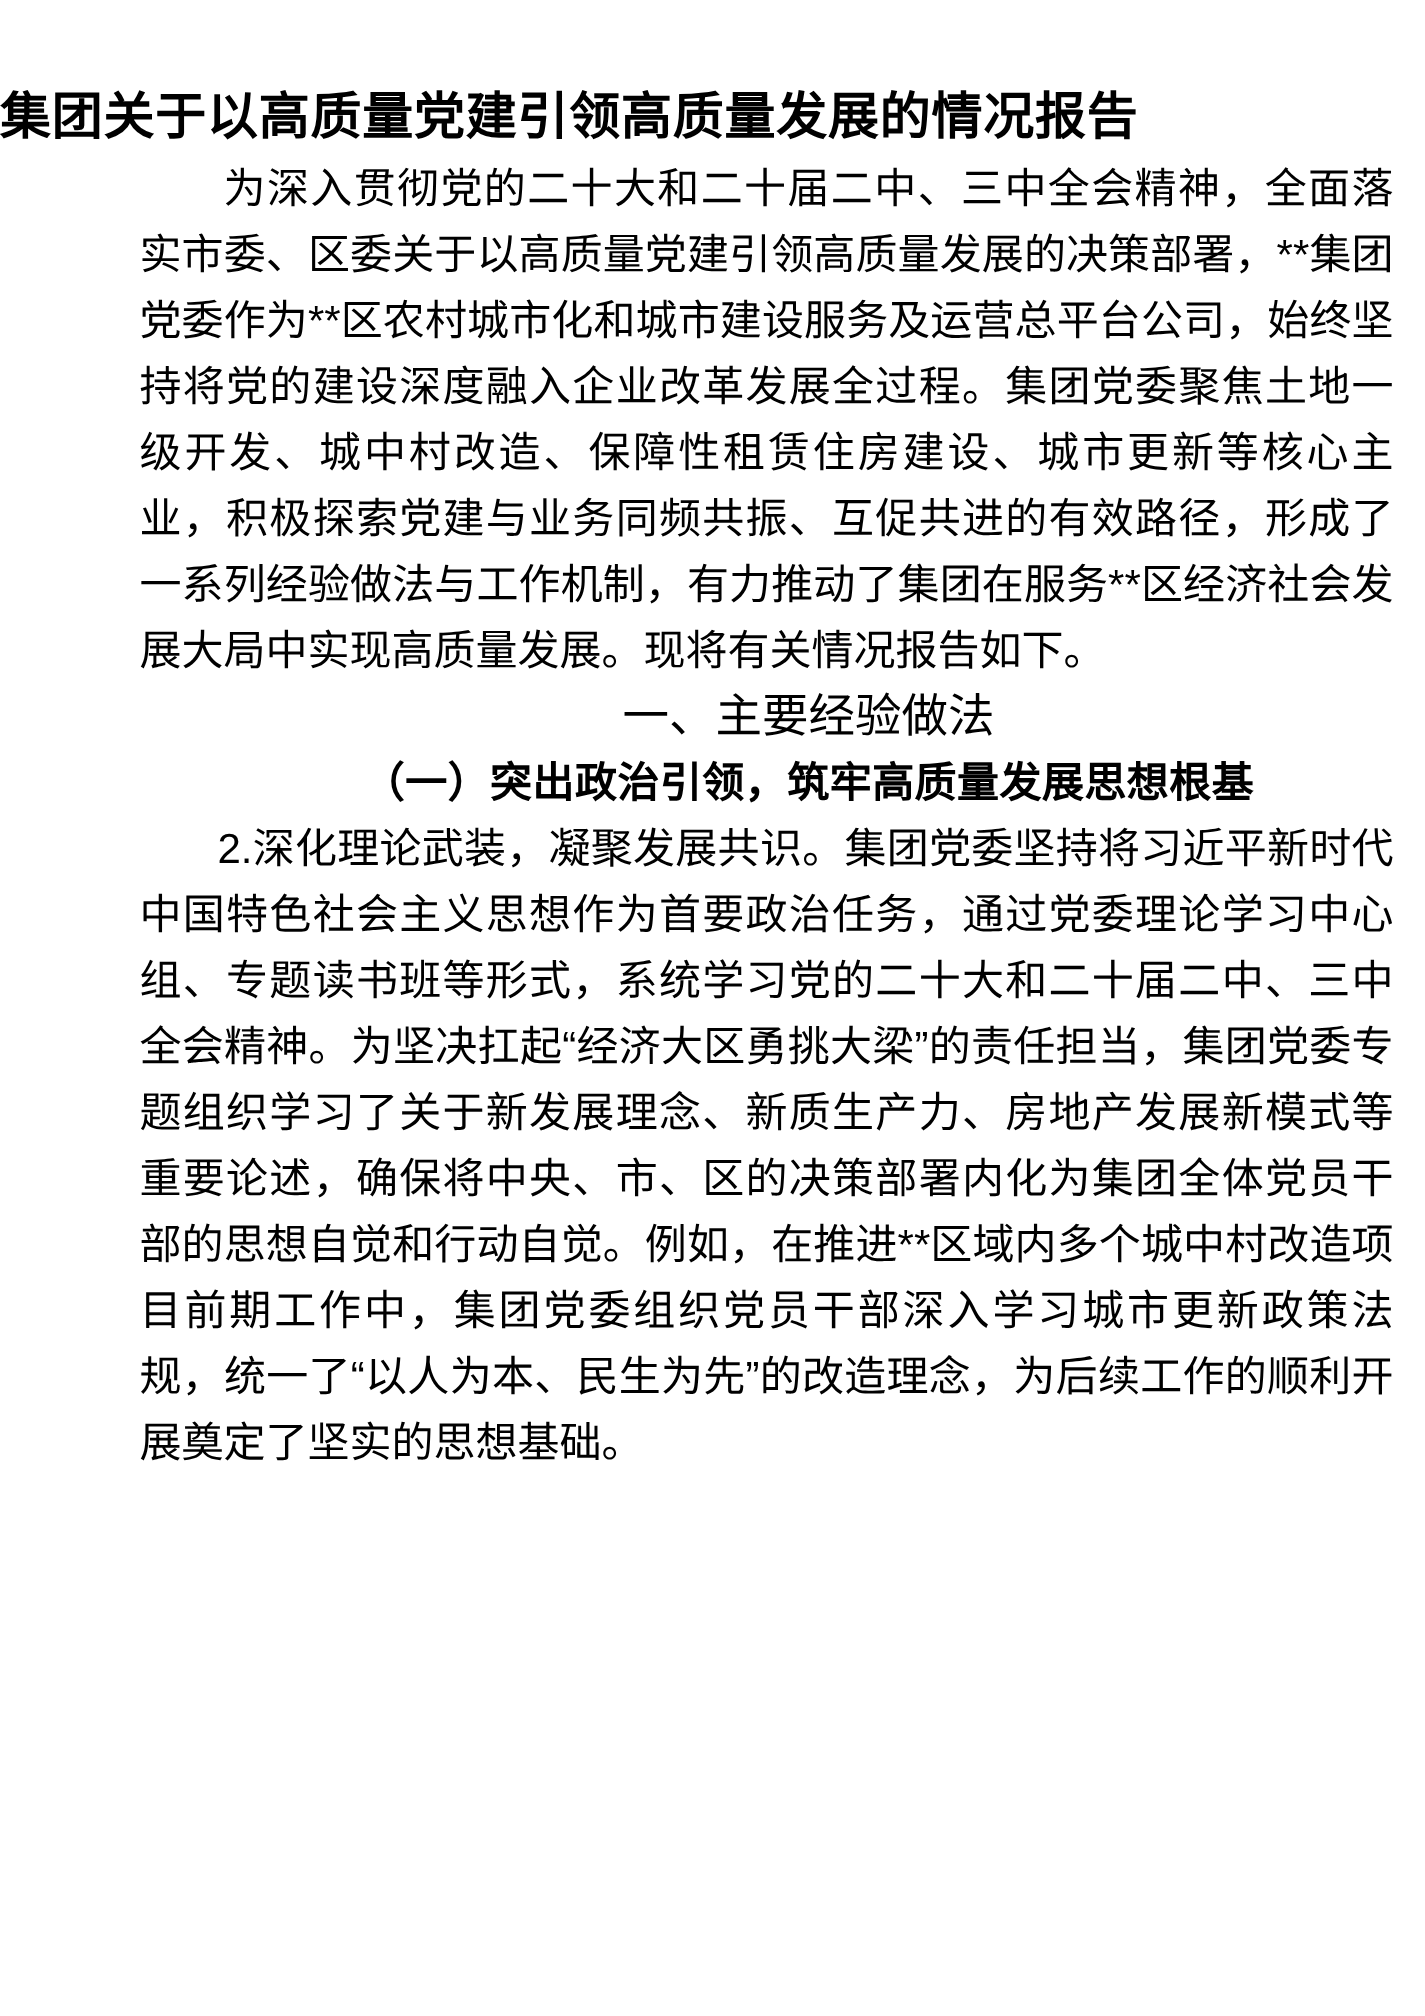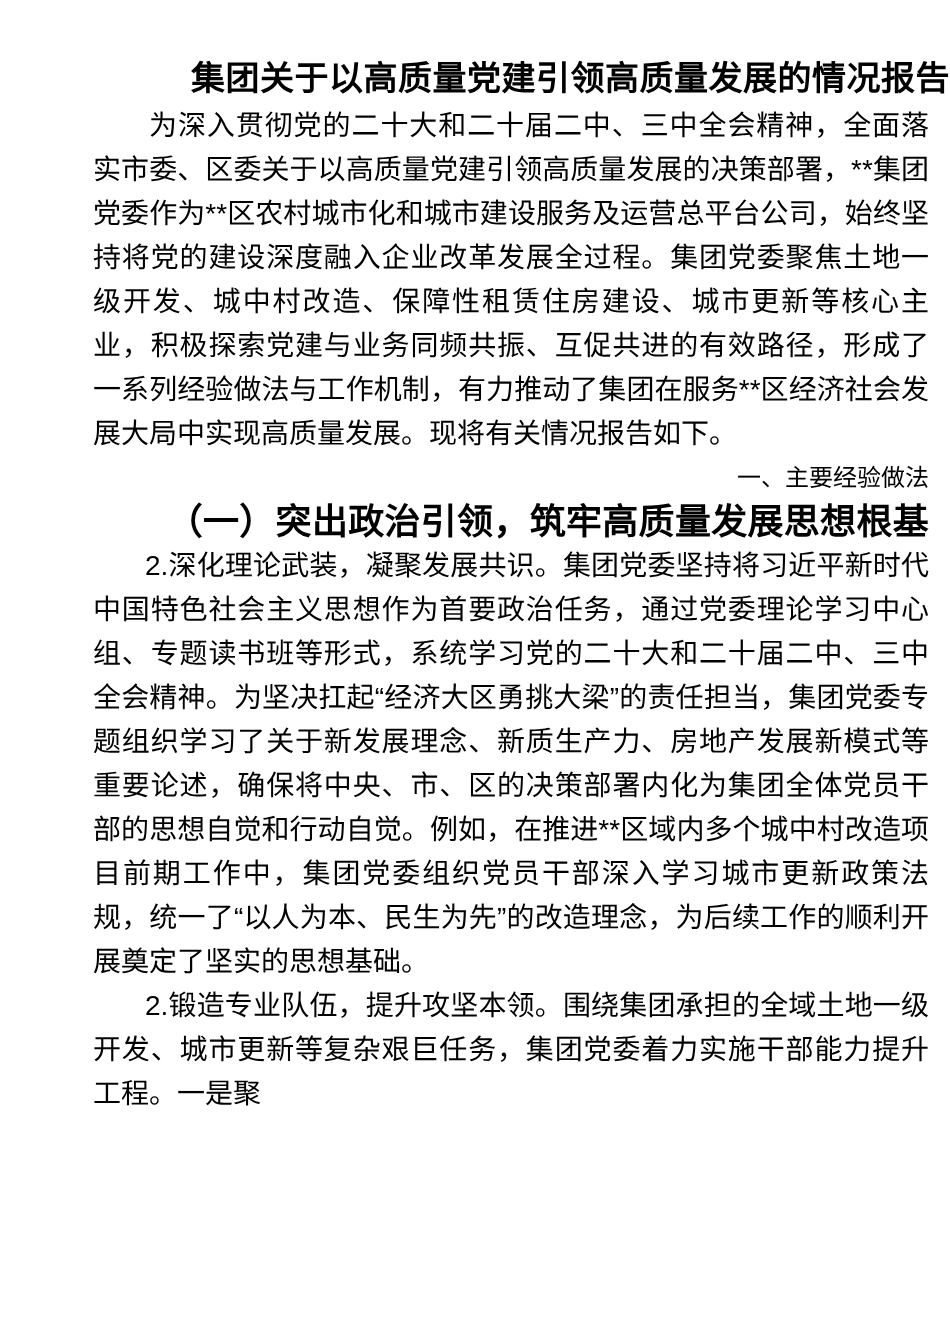--- a/index.html
+++ b/index.html
@@ -26,21 +26,21 @@
     position: absolute;
     left: 57px;
     top: 0;
     width: 836px;
     margin-left: 36px;
   }
   .doc-title {
     font-size: 34px;
     font-weight: bold;
     line-height: 44px;
-    text-align: right;
+    text-align: left;
     letter-spacing: 0.5px;
     margin: 0;
     padding-top: 56px;
     padding-bottom: 6px;
     white-space: nowrap;
   }
   .para {
     font-size: 28px;
     line-height: 44px;
     text-align: justify;
@@ -49,33 +49,33 @@
     margin: 0;
     letter-spacing: 0px;
   }
   .para.indent {
     text-indent: 56px;
   }
   .para.indent-num {
     text-indent: 52px;
   }
   .heading-num {
-    font-size: 24px;
+    font-size: 31px;
     line-height: 44px;
     margin: 0;
     text-indent: 56px;
-    text-align: right;
+    text-align: center;
   }
   .heading-bold {
-    font-size: 36px;
+    font-size: 28px;
     font-weight: bold;
     line-height: 44px;
     margin: 0;
     text-indent: 56px;
-    text-align: right;
+    text-align: center;
     letter-spacing: 0.3px;
   }
 </style>
 </head>
 <body style="background: rgb(255, 255, 255); color: rgb(0, 0, 0);">
 
 <div class="page">
 
   <h1 class="doc-title">集团关于以高质量党建引领高质量发展的情况报告</h1>
 
@@ -83,16 +83,15 @@
 
     <p class="para indent">为深入贯彻党的二十大和二十届二中、三中全会精神，全面落实市委、区委关于以高质量党建引领高质量发展的决策部署，**集团党委作为**区农村城市化和城市建设服务及运营总平台公司，始终坚持将党的建设深度融入企业改革发展全过程。集团党委聚焦土地一级开发、城中村改造、保障性租赁住房建设、城市更新等核心主业，积极探索党建与业务同频共振、互促共进的有效路径，形成了一系列经验做法与工作机制，有力推动了集团在服务**区经济社会发展大局中实现高质量发展。现将有关情况报告如下。</p>
 
     <p class="heading-num">一、主要经验做法</p>
 
 
     <p class="heading-bold">（一）突出政治引领，筑牢高质量发展思想根基</p>
 
     <p class="para indent-num">2.深化理论武装，凝聚发展共识。集团党委坚持将习近平新时代中国特色社会主义思想作为首要政治任务，通过党委理论学习中心组、专题读书班等形式，系统学习党的二十大和二十届二中、三中全会精神。为坚决扛起“经济大区勇挑大梁”的责任担当，集团党委专题组织学习了关于新发展理念、新质生产力、房地产发展新模式等重要论述，确保将中央、市、区的决策部署内化为集团全体党员干部的思想自觉和行动自觉。例如，在推进**区域内多个城中村改造项目前期工作中，集团党委组织党员干部深入学习城市更新政策法规，统一了“以人为本、民生为先”的改造理念，为后续工作的顺利开展奠定了坚实的思想基础。</p>
 
-    <p class="para indent-num">2.锻造专业队伍，提升攻坚本领。围绕集团承担的全域土地一级开发、城市更新等复杂艰巨任务，集团党委着力实施干部能力提升工程。一是聚</p>
 
   </div>
 </div>
 
 </body></html>

